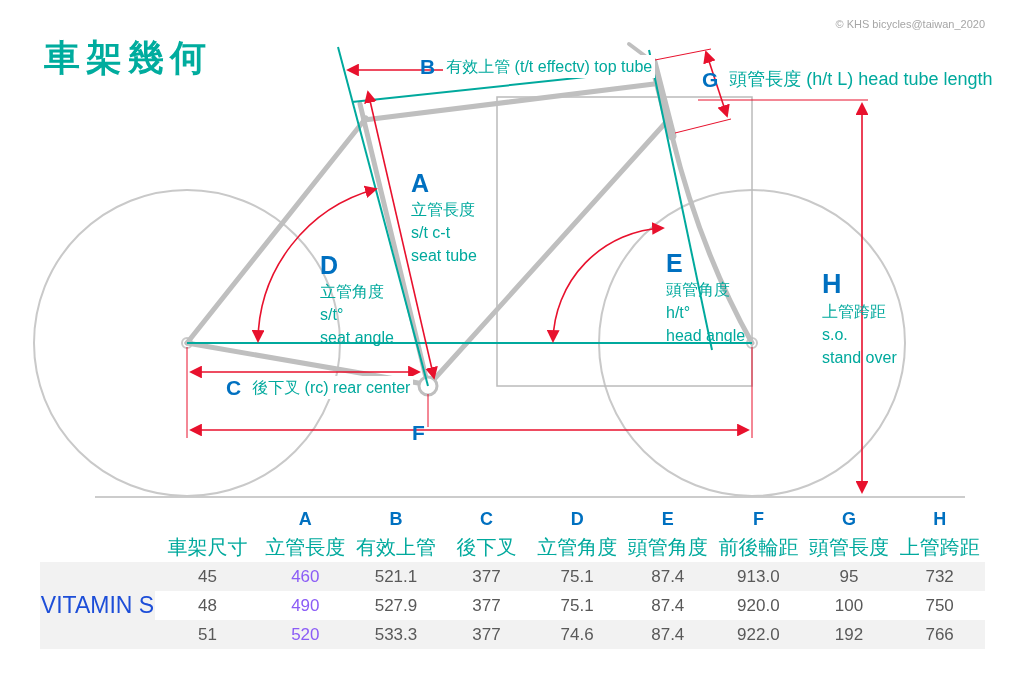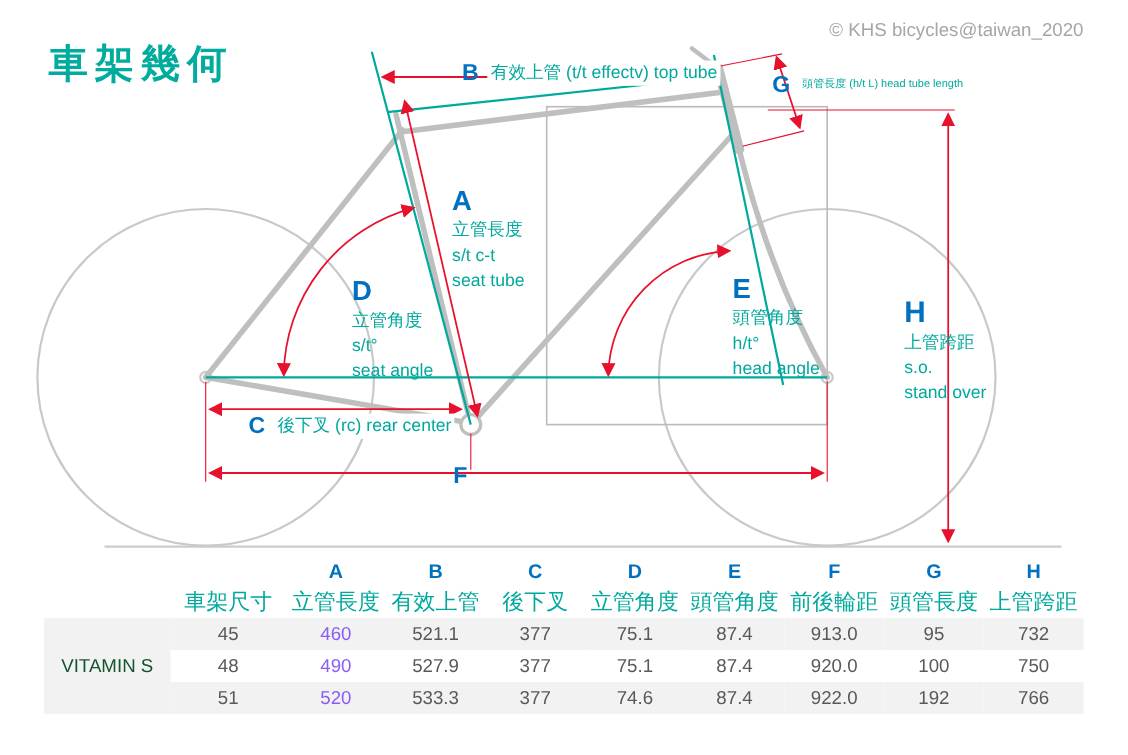--- a/index.html
+++ b/index.html
@@ -11,21 +11,21 @@
   .stage { position:absolute; inset:0; }
 
   
   .page-title {
     position:absolute; left:44px; top:34px;
     font-size:36px; font-weight:bold; 
     letter-spacing:6px; color:#00AC9E;
   }
   .copyright {
     position:absolute; right:40px; top:18px;
-    font-size:17px; color:#A6A6A6;
+    font-size:11px; color:#A6A6A6;
   }
 
   
   svg.diagram { position:absolute; left:0; top:0; }
   .dlabel { position:absolute; color:#00A99D; font-size:13px; line-height:1.45; }
   .dlabel.row { display:flex; align-items:center; gap:8px; }
   .letter { color:#0070C0; font-weight:bold; line-height:1.1; }
   .letter.md { font-size:21px; }
   .letter.xl { font-size:25px; }
   .txt { color:#00A99D; font-size:16px; }
@@ -34,21 +34,21 @@
   
   table.spec-table {
     position:absolute; left:40px; top:506px; width:945px;
     border-collapse:collapse; table-layout:fixed; text-align:center;
   }
   .spec-table td { padding:0; font-size:17px; color:#595959; vertical-align:middle; }
   .letters-row td { height:26px; color:#0070C0; font-weight:bold; font-size:18px; }
   .headers-row td { height:30px; color:#00A99D; font-weight:normal; font-size:20px; }
   .data-row td { height:29px; }
   .data-row.row-odd td { background:#F2F2F2; }
-  td.model-cell { background:#D9EDF6; color:#14532d; font-size:17px; }
+  td.model-cell { background:#D9EDF6; color:#1d4ed8; font-size:23px; }
   td.red { color:#8b5cf6; }
   col.c-model { width:115px; } col.c-size { width:105px; } col.c-d { width:90.6px; }
 </style>
 </head>
 <body>
 
 <div class="stage">
 
   <svg class="diagram" width="1025" height="505" viewBox="0 0 1025 505">
     <defs>
@@ -117,21 +117,21 @@
   <div class="page-title">車架幾何</div>
   <div class="copyright">© KHS bicycles@taiwan_2020</div>
 
   <div class="dlabel row" style="left:420px; top:55px;">
     <span class="letter md">B</span>
     <span class="txt bg">有效上管 (t/t effectv) top tube</span>
   </div>
 
   <div class="dlabel row" style="left:702px; top:66px;">
     <span class="letter md">G</span>
-    <span class="txt bg" style="font-size:10px;">頭管長度 (h/t L) head tube length</span>
+    <span class="txt bg" style="font-size:18px;">頭管長度 (h/t L) head tube length</span>
   </div>
 
   <div class="dlabel" style="left:411px; top:170px;">
     <div class="letter xl">A</div>
     <div class="txt">立管長度</div>
     <div class="txt">s/t c-t</div>
     <div class="txt">seat tube</div>
   </div>
 
   <div class="dlabel" style="left:320px; top:252px;">

